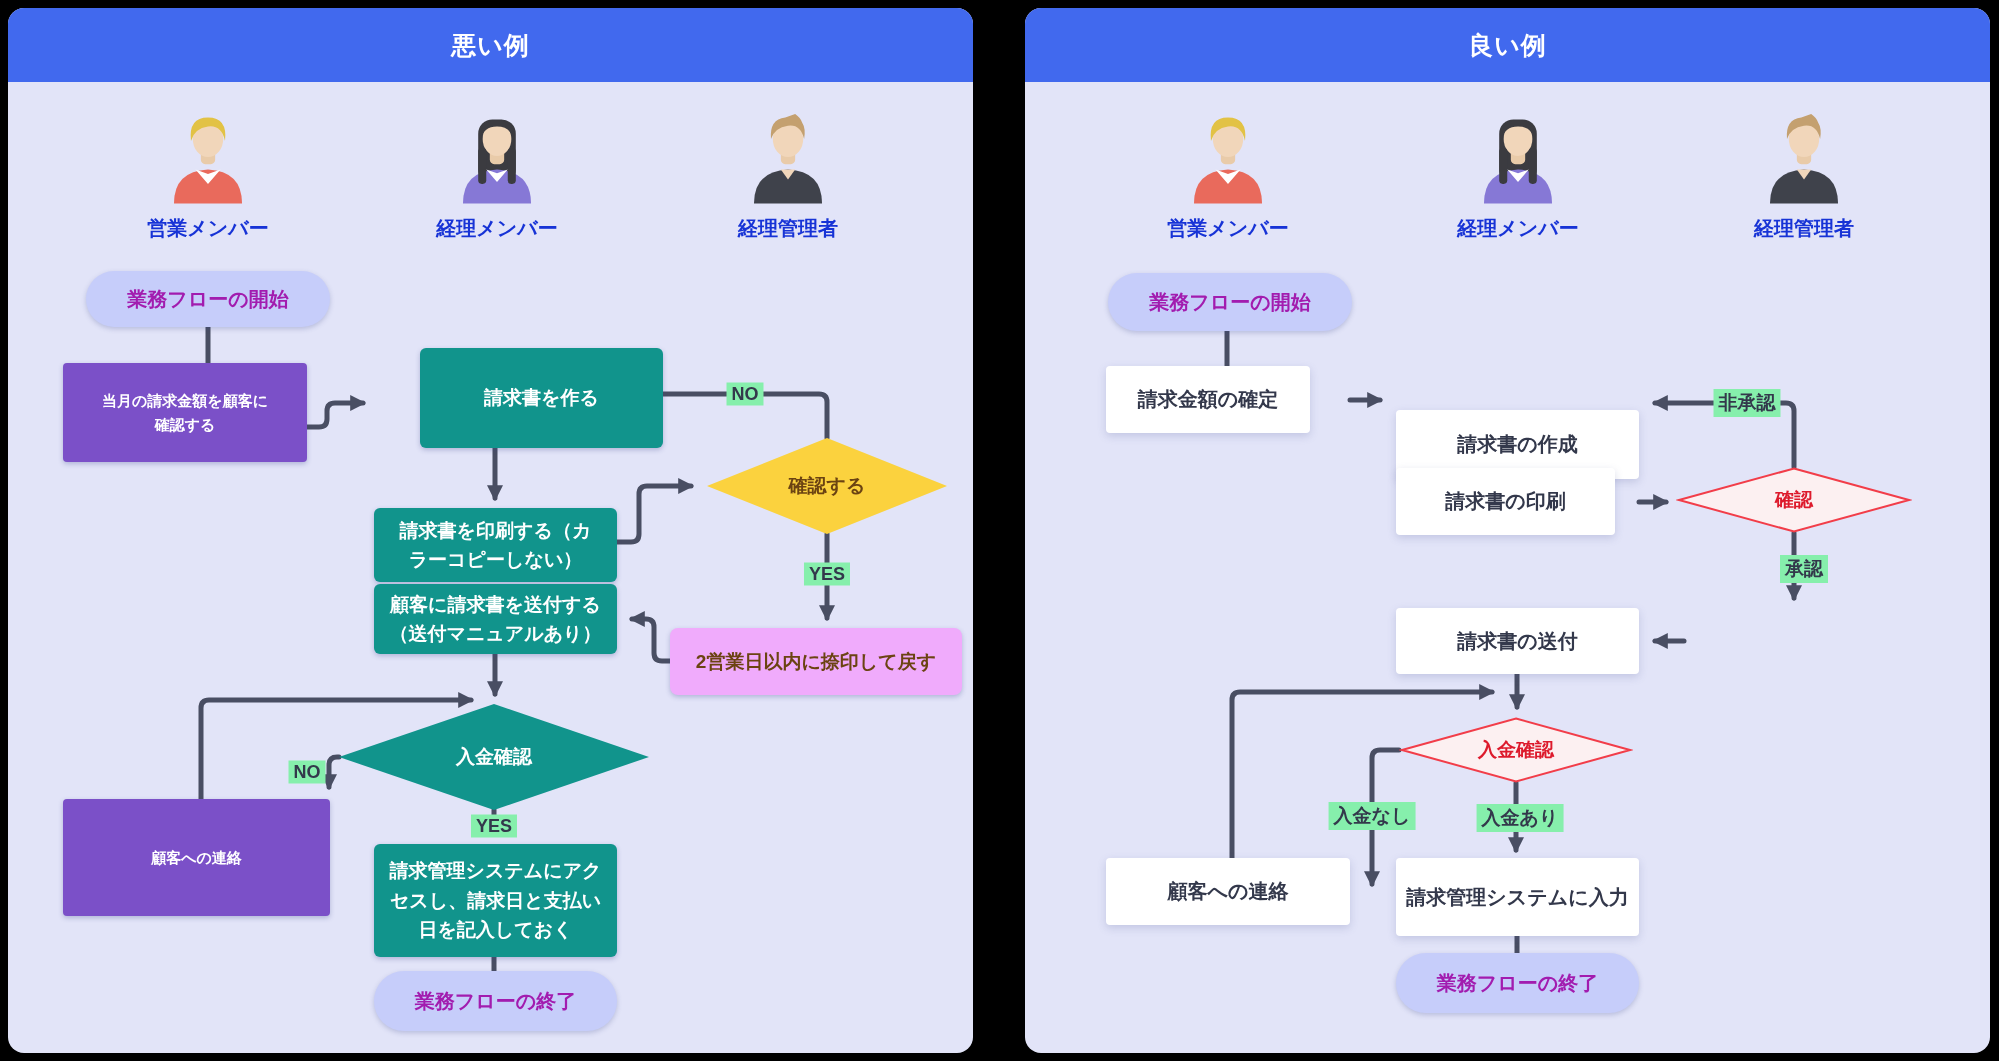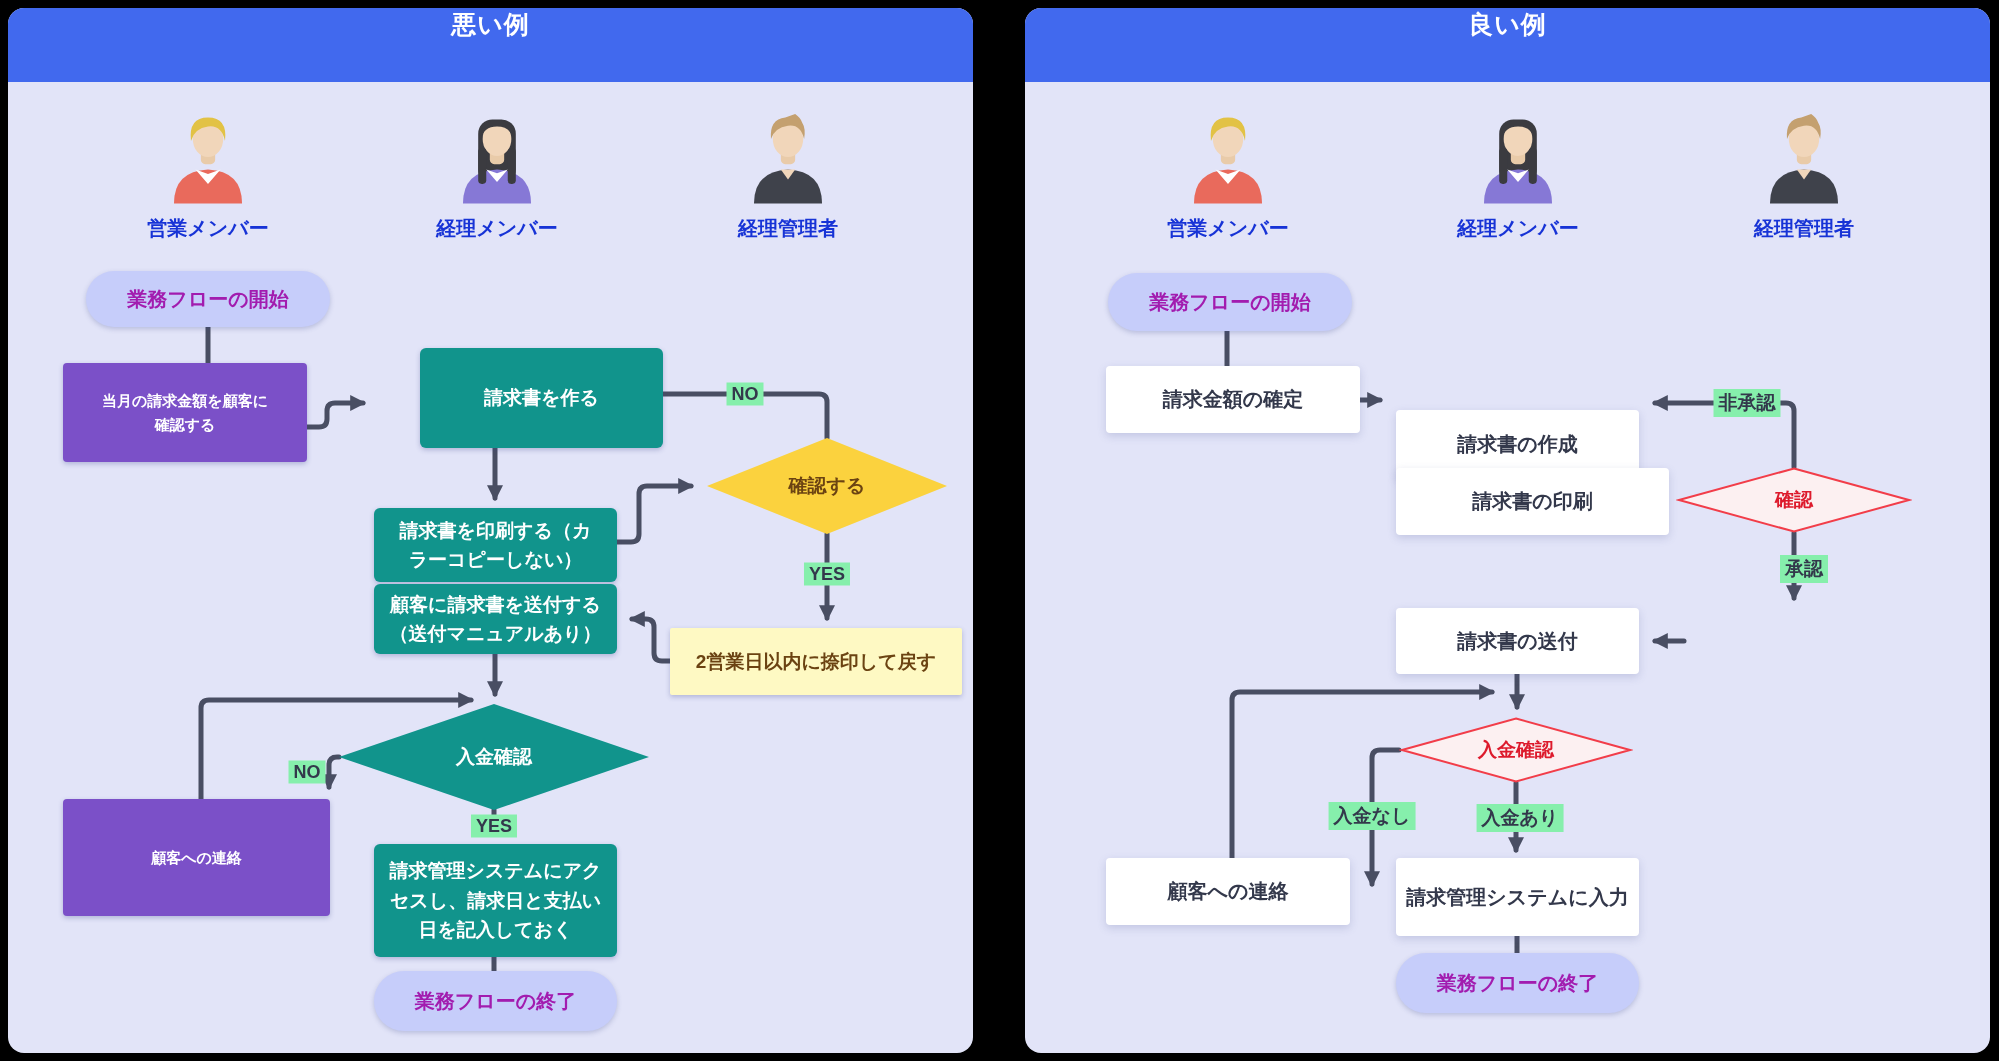--- a/index.html
+++ b/index.html
@@ -3,35 +3,35 @@
 <meta charset="utf-8">
 <style>
   html,body{margin:0;padding:0;background:#000;}
   .stage{position:relative;width:1999px;height:1061px;background:#000;overflow:hidden;
          font-family:"Liberation Sans","DejaVu Sans",sans-serif;}
   .panel{position:absolute;top:8px;width:965px;height:1045px;background:#E2E4F8;
          border-radius:16px;overflow:hidden;}
   #panel-bad{left:8px;}
   #panel-good{left:1025px;}
   .panel-header{position:absolute;top:0;left:0;right:0;height:74px;background:#4169EE;
-         display:flex;justify-content:center;color:#fff;
+         display:flex;align-items:center;justify-content:center;color:#fff;
          font-size:25px;font-weight:bold;letter-spacing:1px;}
   .wires{position:absolute;left:0;top:0;pointer-events:none;}
   .node{position:absolute;display:flex;align-items:center;justify-content:center;
         text-align:center;font-weight:bold;white-space:pre-line;box-sizing:border-box;
         line-height:1.55;}
   .pill{background:#C6CDFA;color:#a21caf;border-radius:30px;font-size:20px;
         box-shadow:0 2px 5px rgba(60,70,140,.25);}
   .p-purple{background:#7B50C8;color:#fff;font-size:15px;border-radius:4px;
         box-shadow:0 2px 5px rgba(60,70,140,.3);}
   .p-teal{background:#11948C;color:#fff;font-size:19px;border-radius:6px;
         box-shadow:0 2px 5px rgba(60,70,140,.3);}
   .p-white{background:#fff;color:#33384B;font-size:20px;border-radius:4px;
         box-shadow:0 3px 8px rgba(80,90,150,.22);}
-  .p-yellow{background:#fef9c3;color:#6B4312;font-size:19px;border-radius:2px;
+  .p-yellow{background:#f0abfc;color:#6B4312;font-size:19px;border-radius:8px;
         box-shadow:0 2px 5px rgba(60,70,140,.3);}
   .diamond{position:absolute;}
   .diamond > svg{position:absolute;left:0;top:0;}
   .diamond > span{position:absolute;inset:0;display:flex;align-items:center;
         justify-content:center;font-weight:bold;font-size:19px;}
   .d-yellow-text{color:#6B4312;}
   .d-teal-text{color:#fff;}
   .d-alert-text{color:#DD1A2C;}
   .edge-label{position:absolute;transform:translate(-50%,-50%);font-weight:bold;
         color:#33384B;background:#86efac;padding:1px 5px;font-size:18px;white-space:nowrap;}
@@ -209,25 +209,25 @@
         <rect x="40" y="42" width="16" height="18" rx="5" fill="#E9CBA9"></rect>
         <ellipse cx="48" cy="32" rx="17" ry="20" fill="#F1D6BA"></ellipse>
         <path d="M29,32 Q27,10 45,8 L56,4 Q62,8 64,14 Q68,20 66,32 Q62,15 48,17 Q33,19 29,32 Z" fill="#C4A06F"></path>
         <path d="M40,66 L48,77 L56,66 Z" fill="#F1D6BA"></path>
       </svg>
     </div>
     <span class="person-label" style="left:779px;top:207px;">経理管理者</span>
 
     <div class="node pill" style="left:83px;top:265px;width:244px;height:58px;">業務フローの開始</div>
 
-    <div class="node p-white" style="left:81px;top:358px;width:254px;height:67px;">請求金額の確定</div>
+    <div class="node p-white" style="left:81px;top:358px;width:204px;height:67px;">請求金額の確定</div>
 
     <div class="node p-white" style="left:371px;top:358px;width:243px;height:69px;margin-top:44px;">請求書の作成</div>
 
-    <div class="node p-white" style="left:371px;top:460px;width:273px;height:67px;">請求書の印刷</div>
+    <div class="node p-white" style="left:371px;top:460px;width:219px;height:67px;">請求書の印刷</div>
 
     <div class="diamond" style="left:651px;top:459px;width:236px;height:66px;">
       <svg width="236" height="66" viewBox="0 0 236 66">
         <polygon points="118,1.5 233,33 118,64.5 3,33" fill="#FCF0F1" stroke="#F23D49" stroke-width="2"></polygon>
       </svg>
       <span class="d-alert-text">確認</span>
     </div>
 
 
     <div class="node p-white" style="left:371px;top:600px;width:243px;height:66px;">請求書の送付</div>

